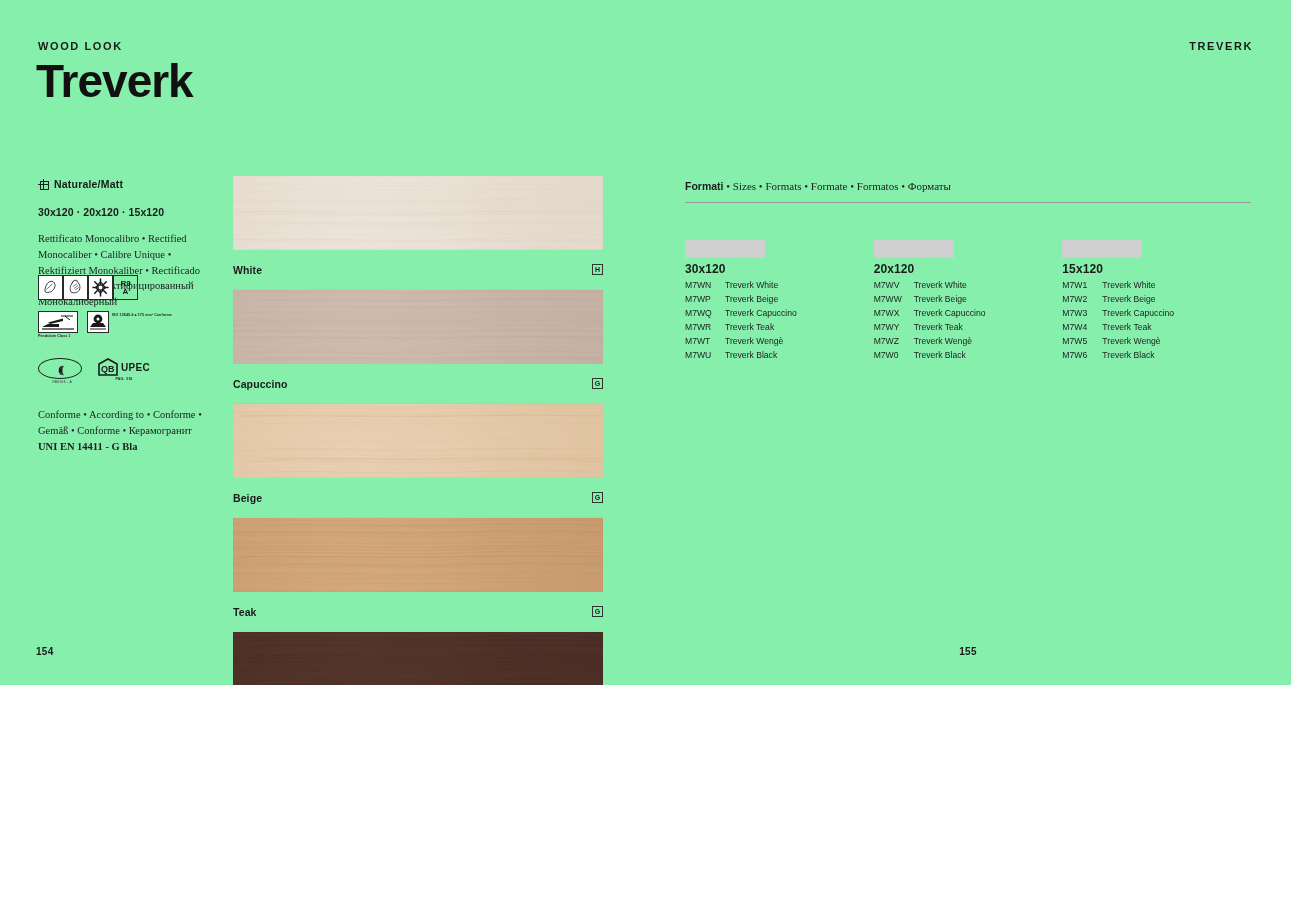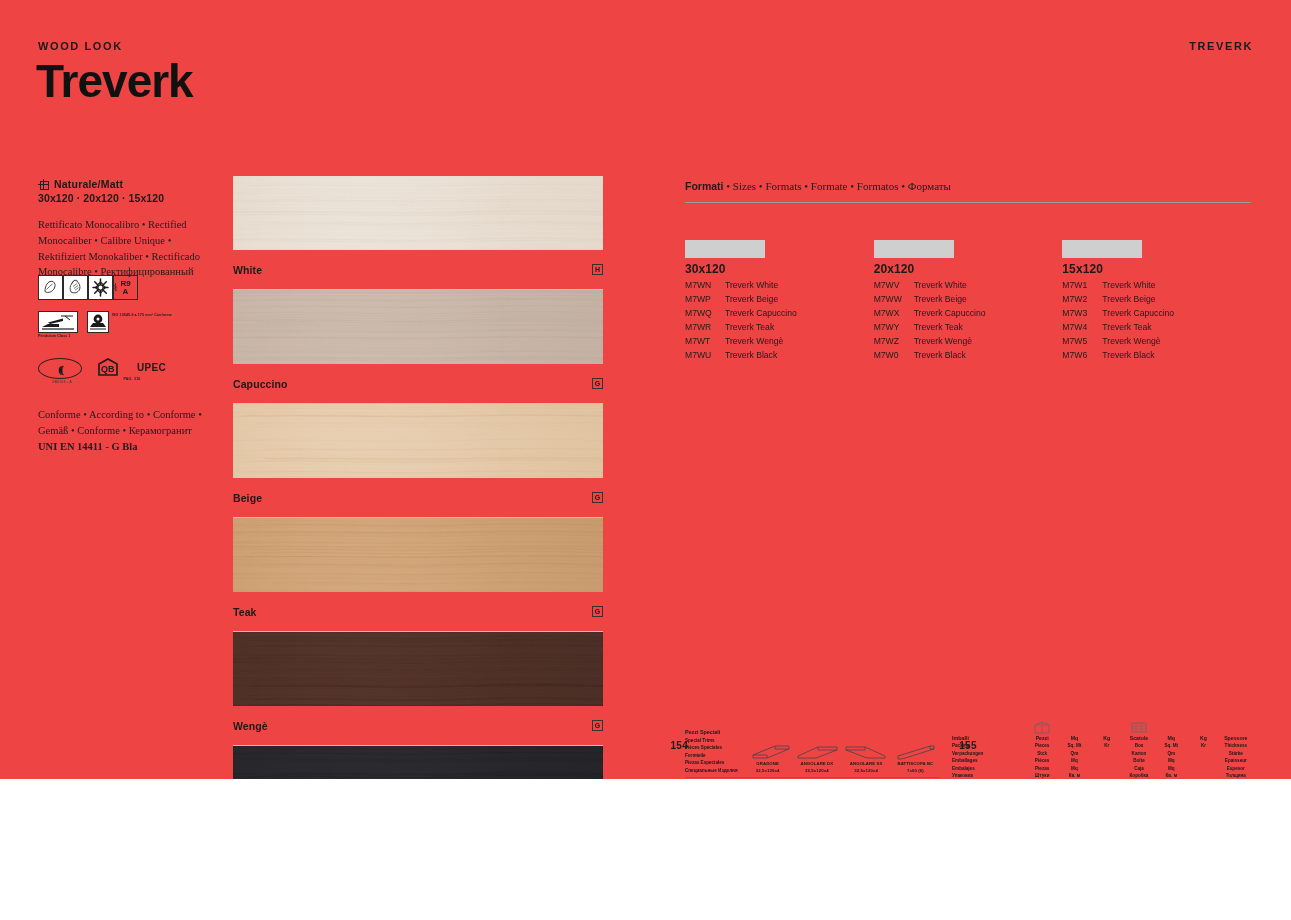--- a/index.html
+++ b/index.html
@@ -1,36 +1,36 @@
 <!DOCTYPE html>
 <html><head>
 <meta charset="utf-8">
 <style>
   html,body{margin:0;padding:0;background:#ffffff;}
   body{width:1291px;height:920px;font-family:"Liberation Sans",sans-serif;color:#1a1a1a;-webkit-font-smoothing:antialiased;}
-  .page{position:relative;width:1291px;height:779px;overflow:hidden;background:#ef4444;}
+  .page{position:relative;width:1291px;height:685px;overflow:hidden;background:#86efac;}
 
   
   .runhead-left{position:absolute;left:38px;top:40px;font-size:11px;font-weight:700;letter-spacing:1.6px;color:#1a1a1a;}
   .runhead-right{position:absolute;right:38px;top:40px;font-size:11px;font-weight:700;letter-spacing:1.6px;color:#1a1a1a;text-align:right;}
 
   
   .brandtitle{position:absolute;left:36px;top:58px;font-size:46px;font-weight:700;letter-spacing:-1px;line-height:1;color:#111;}
   .subtitle{position:absolute;left:38px;top:110px;width:600px;font-family:"Liberation Serif",serif;font-size:11.5px;line-height:1.55;color:#1d1d1d;}
 
   
   .specblock{position:absolute;left:38px;top:178px;width:180px;}
   .finish-row{display:flex;align-items:center;gap:5px;}
   .finish-ico{width:11px;height:11px;position:relative;flex:0 0 auto;}
   .finish-ico span{position:absolute;background:#222;}
   .finish-ico .h1{left:0;top:5px;width:11px;height:1px;}
   .finish-ico .v1{left:5px;top:0;width:1px;height:11px;}
   .finish-ico .c{left:2px;top:2px;width:7px;height:7px;border:1px solid #222;background:transparent;}
   .finish-name{font-size:10.5px;font-weight:700;letter-spacing:.2px;}
-  .sizes-line{font-size:10.5px;font-weight:700;margin-top:2px;letter-spacing:.1px;}
+  .sizes-line{font-size:10.5px;font-weight:700;margin-top:16px;letter-spacing:.1px;}
   .calib{margin-top:13px;font-family:"Liberation Serif",serif;font-size:10.5px;line-height:1.5;color:#1d1d1d;}
 
   
   .icons-r1{position:absolute;left:38px;top:275px;display:flex;align-items:flex-start;}
   .ibox{width:25px;height:25px;border:1px solid #2a2a2a;position:relative;background:#fff;box-sizing:border-box;}
   .ibox svg{position:absolute;left:0;top:0;}
   .r9box{width:25px;height:25px;border:1px solid #2a2a2a;box-sizing:border-box;display:flex;flex-direction:column;align-items:center;justify-content:center;line-height:1;}
   .r9box b{font-size:8px;font-weight:700;}
   .r9box i{font-size:8px;font-style:normal;font-weight:700;}
 
@@ -41,21 +41,21 @@
   .isoblk{display:flex;align-items:flex-start;gap:3px;}
   .isoblk .art{width:22px;height:22px;border:1px solid #2a2a2a;box-sizing:border-box;position:relative;background:#fff;}
   .isoblk .txt{font-size:3.6px;line-height:1.5;font-weight:700;color:#222;padding-top:2px;letter-spacing:.1px;}
 
   .icons-r3{position:absolute;left:38px;top:358px;display:flex;gap:12px;align-items:flex-start;}
   .cccwrap{width:48px;}
   .ccc{width:44px;height:21px;border:1.2px solid #222;border-radius:50%;display:flex;align-items:center;justify-content:center;box-sizing:border-box;}
   .ccc .g{font-size:11px;font-weight:700;letter-spacing:-2.5px;font-family:"Liberation Serif",serif;}
   .cccwrap .cap{font-size:3.3px;text-align:center;margin-top:1px;color:#333;letter-spacing:.3px;}
   .upecwrap{display:flex;flex-direction:column;align-items:center;}
-  .upecrow{display:flex;align-items:center;gap:19px;}
+  .upecrow{display:flex;align-items:center;gap:3px;}
   .qb{width:20px;height:18px;position:relative;}
   .upec-t{font-size:10px;font-weight:700;letter-spacing:.3px;}
   .upecwrap .cap{font-size:3.6px;font-weight:700;margin-top:1px;color:#222;letter-spacing:.2px;}
 
   .conform{position:absolute;left:38px;top:407px;width:175px;font-family:"Liberation Serif",serif;font-size:10.5px;line-height:1.5;color:#1d1d1d;}
   .conform .norm{font-weight:700;}
 
   
   .tiles{position:absolute;left:233px;top:176px;width:370px;}
   .tile-item{margin-bottom:0;}
@@ -106,21 +106,21 @@
   .pk-ico{height:16px;display:flex;align-items:flex-end;justify-content:center;}
   .pk-terms{font-size:4.6px;line-height:1.62;font-weight:700;}
   .pk-terms .t1{font-size:5.2px;}
   .pk-body{margin-top:3px;border-top:1px solid #666;}
   .pk-row{display:flex;align-items:center;height:13.8px;border-bottom:1px dotted #b5b5b5;}
   .pk-rl{width:74px;flex:0 0 74px;font-size:6.2px;}
   .pk-rv{flex:1;display:flex;}
   .pk-rv span{flex:1;text-align:center;font-size:6.2px;font-weight:700;}
 
   .folio{position:absolute;bottom:28px;font-size:10px;font-weight:700;letter-spacing:.3px;}
-  .folio.l{left:11px;width:645px;text-align:right;padding-left:32px;}
+  .folio.l{left:4px;width:645px;text-align:left;padding-left:32px;}
   .folio.r{left:645px;width:646px;text-align:center;}
 </style>
 </head>
 <body>
 
 <div class="page">
 
   <div class="runhead-left">WOOD LOOK</div>
   <div class="runhead-right">TREVERK</div>
 

